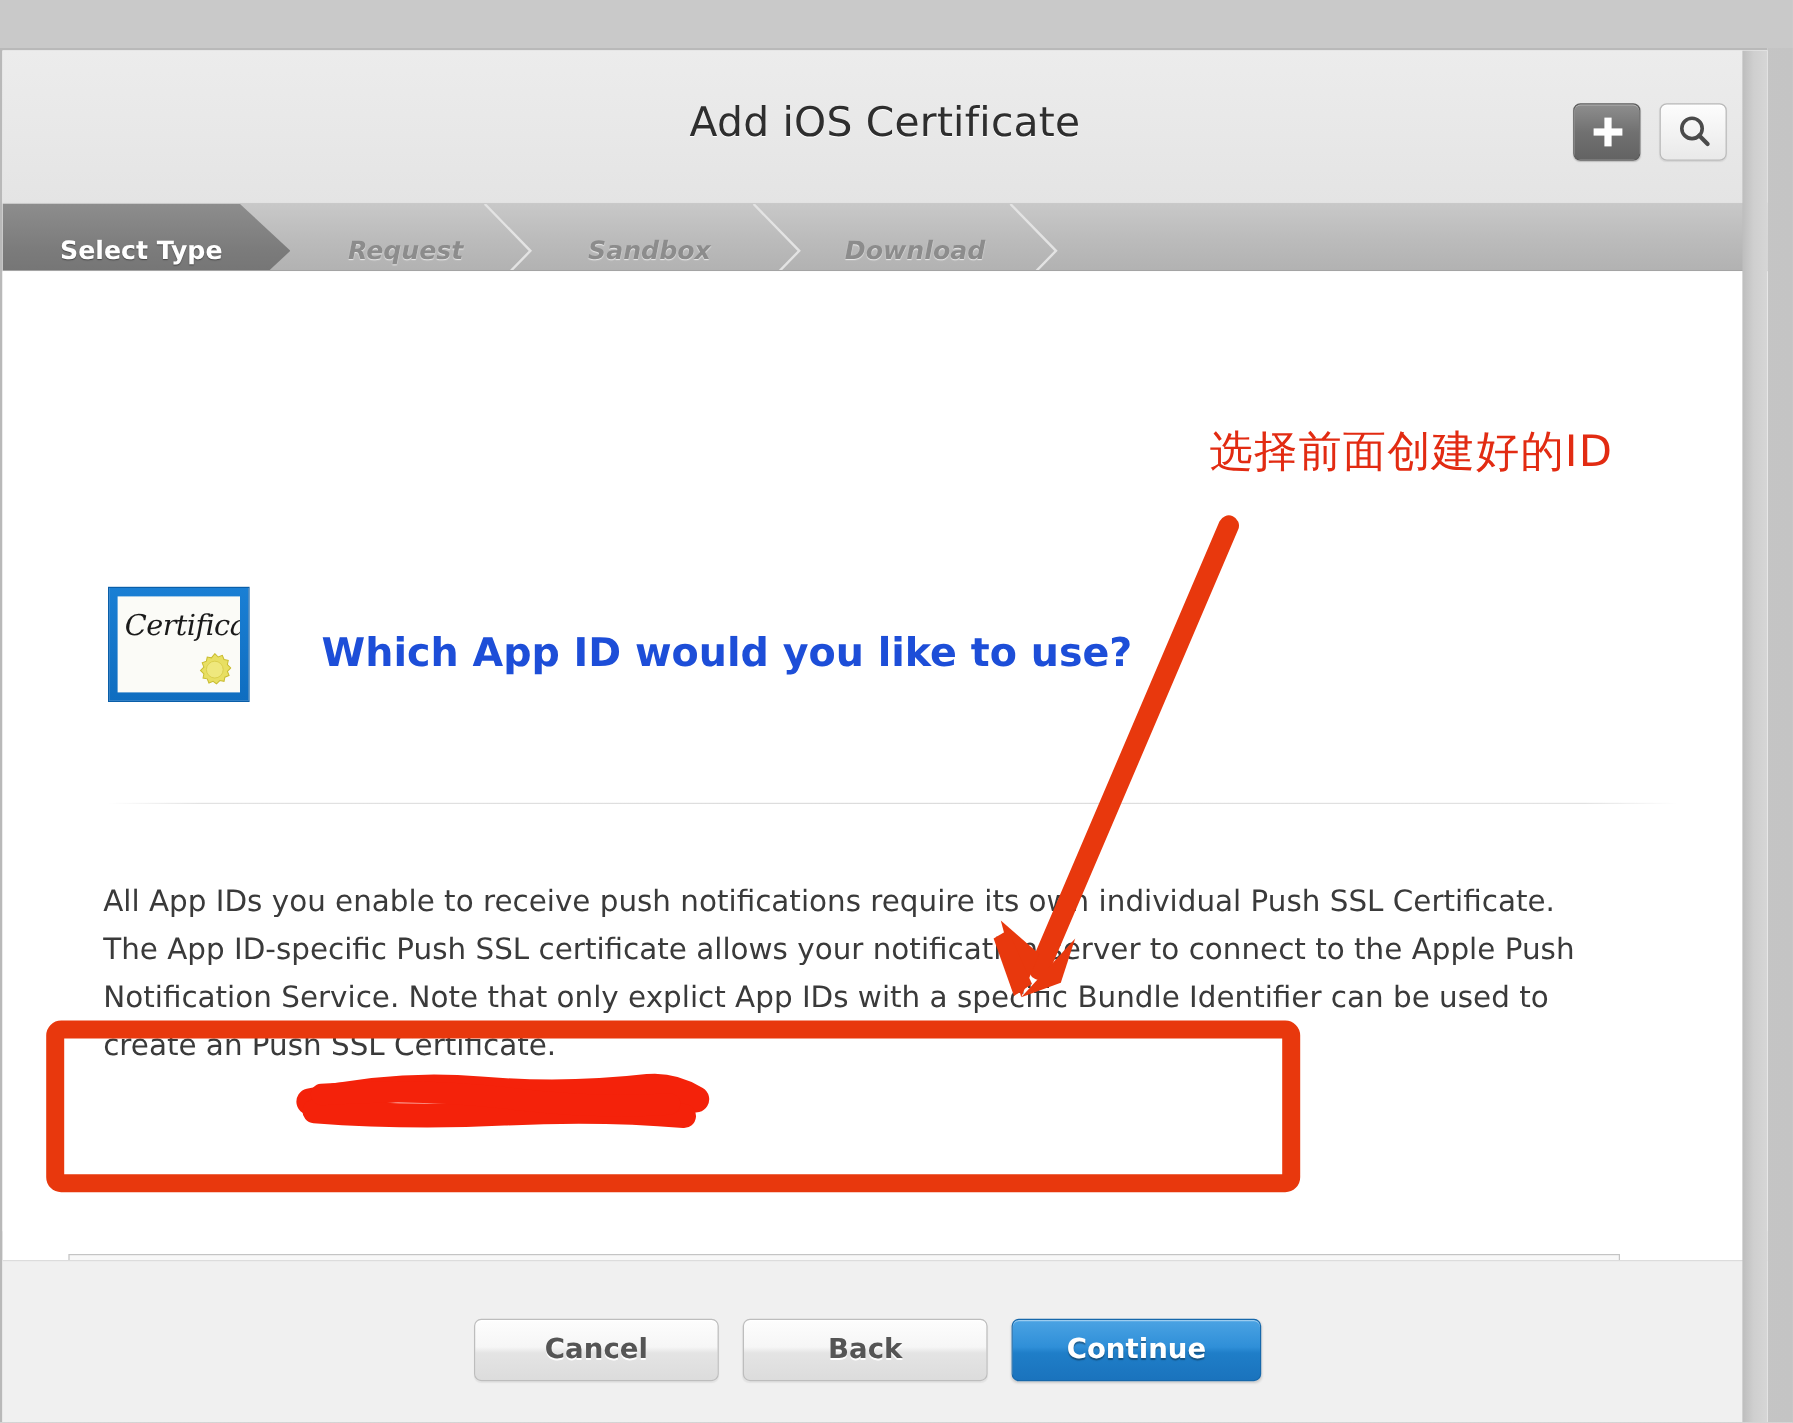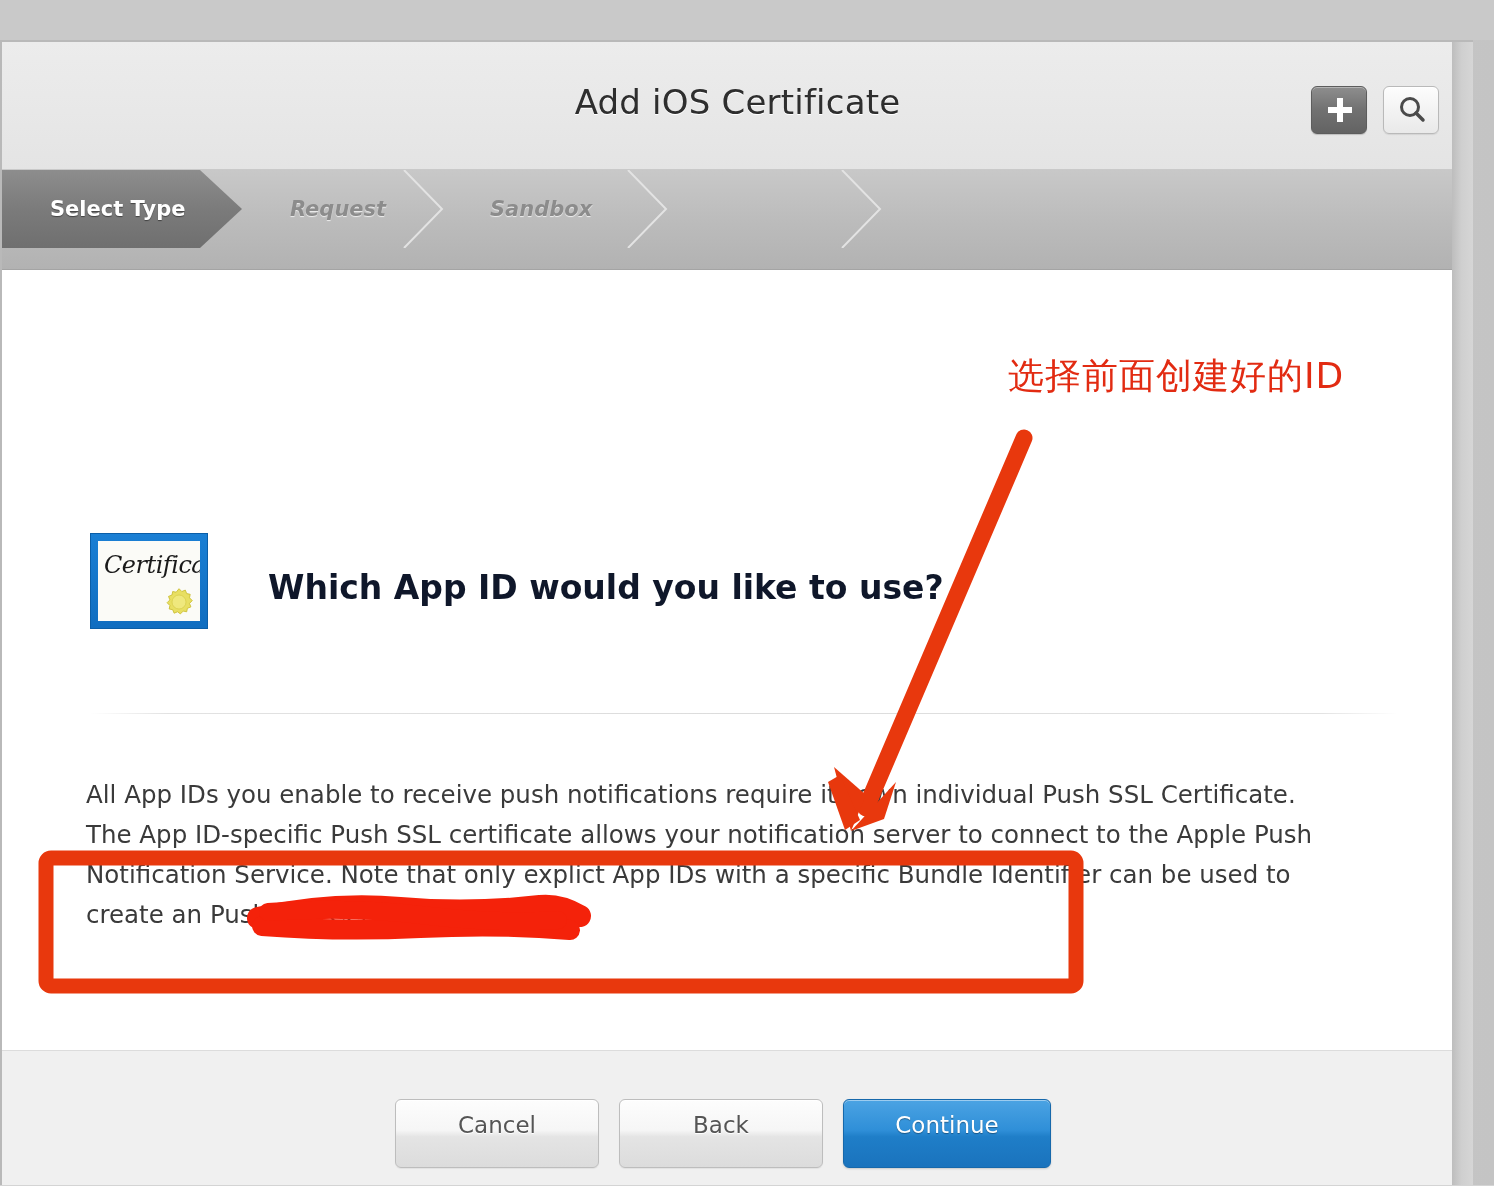--- a/index.html
+++ b/index.html
@@ -77,21 +77,21 @@
     right: 34px;
     background: linear-gradient(to bottom, #fdfdfd 0%, #f3f3f3 50%, #e9e9e9 100%);
     border: 1px solid #b9b9b9;
     box-shadow: inset 0 1px 0 #ffffff, 0 1px 1px rgba(0,0,0,.08);
   }
   .hdr-btn svg { display: block; margin: 0 auto; }
 
   
   #steps {
     position: relative;
-    height: 100px;
+    height: 56px;
     background: linear-gradient(to bottom, #c8c8c8 0%, #bcbcbc 50%, #b2b2b2 100%);
     border-bottom: 1px solid #a4a4a4;
     box-sizing: border-box;
     overflow: hidden;
   }
   .step {
     position: absolute;
     top: 0;
     height: 78px;
     line-height: 78px;
@@ -166,21 +166,21 @@
     width: 28px;
     height: 28px;
   }
 
   #heading {
     position: absolute;
     left: 266px;
     top: 298px;
     font-size: 33px;
     font-weight: bold;
-    color: #0f172a;
+    color: #1d4ed8;
     font-family: "DejaVu Sans", sans-serif;
     white-space: nowrap;
   }
 
   #divider {
     position: absolute;
     left: 88px;
     top: 443px;
     width: 1308px;
     height: 1px;
@@ -275,24 +275,24 @@
     right: 0;
     top: 1008px;
     height: 137px;
     background: #f0f0f0;
     border-top: 1px solid #dcdcdc;
     box-sizing: border-box;
   }
   .fbtn {
     position: absolute;
     top: 48px;
-    height: 69px;
+    height: 52px;
     border-radius: 6px;
     font-size: 23px;
-    font-weight: normal;
+    font-weight: bold;
     font-family: "DejaVu Sans", sans-serif;
     box-sizing: border-box;
     cursor: pointer;
     text-align: center;
     line-height: 50px;
   }
   .fbtn.gray {
     background: linear-gradient(to bottom, #fdfdfd 0%, #f6f6f6 45%, #e4e4e4 55%, #dcdcdc 100%);
     border: 1px solid #bdbdbd;
     color: #555555;
@@ -397,20 +397,23 @@
       <div class="step inactive" style="left:488px;">
         <span>Sandbox</span>
       </div>
 
       <div class="sep" style="left:836px;">
         <svg width="46" height="78" viewBox="0 0 46 78">
           <path d="M4 0 L42 39 L4 78" fill="none" stroke="#e3e3e3" stroke-width="2"></path>
         </svg>
       </div>
 
+      <div class="step inactive" style="left:702px;">
+        <span>Download</span>
+      </div>
     </div>
 
     <div id="content">
 
       <div id="cert-icon">
         <div class="inner">
           <div class="cert-word">Certificate</div>
           <svg class="seal" viewBox="0 0 40 40">
             <path d="M20 1 L24 5 L29 3 L31 8 L36 9 L35 14 L39 18 L35 22 L37 27 L32 29 L31 34 L26 33 L22 37 L18 34 L13 36 L11 31 L6 30 L7 25 L3 21 L7 17 L5 12 L10 10 L11 5 L16 6 Z" fill="#e8df62" stroke="#c9bc2f" stroke-width="1.2"></path>
             <circle cx="20" cy="20" r="10" fill="#efe87d" stroke="#d6cb48" stroke-width="1"></circle>

